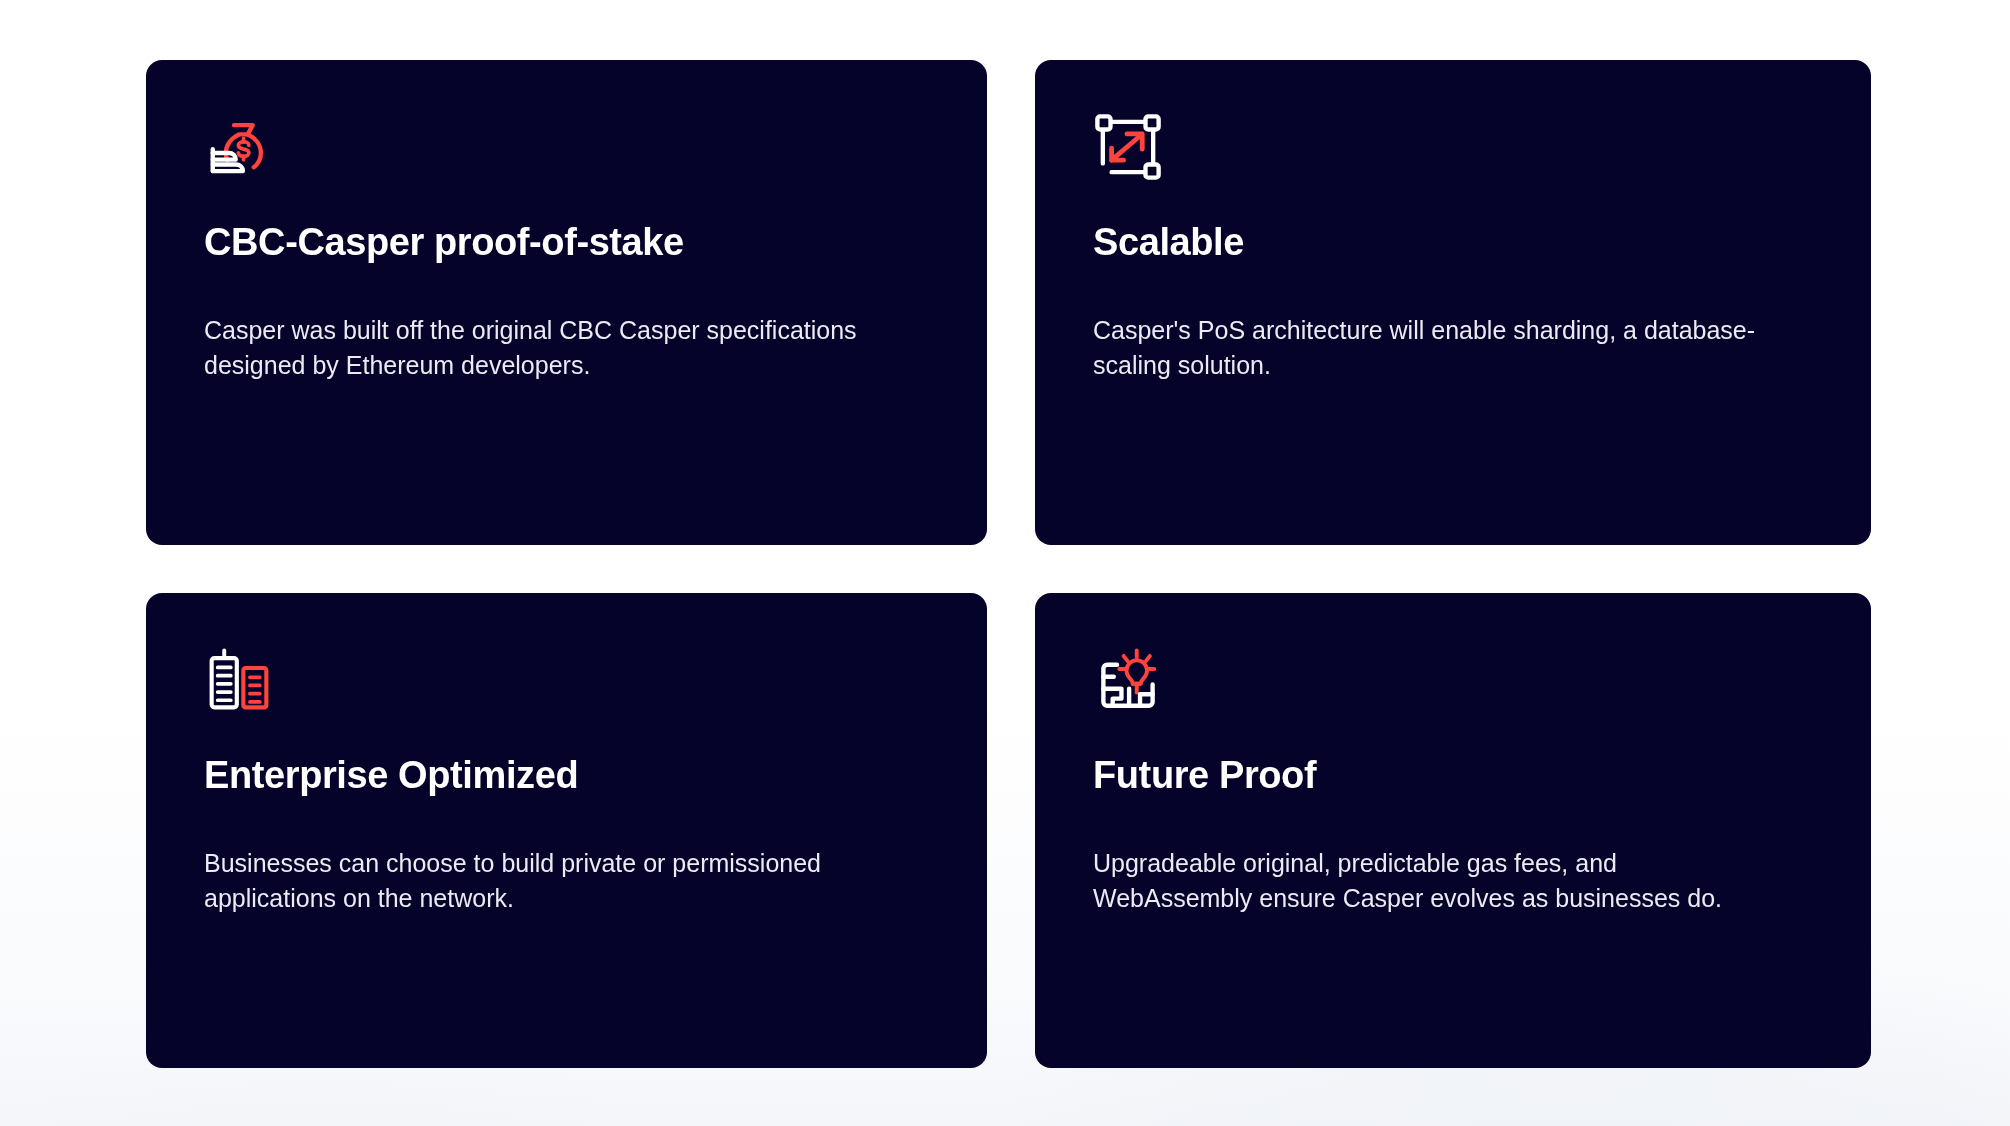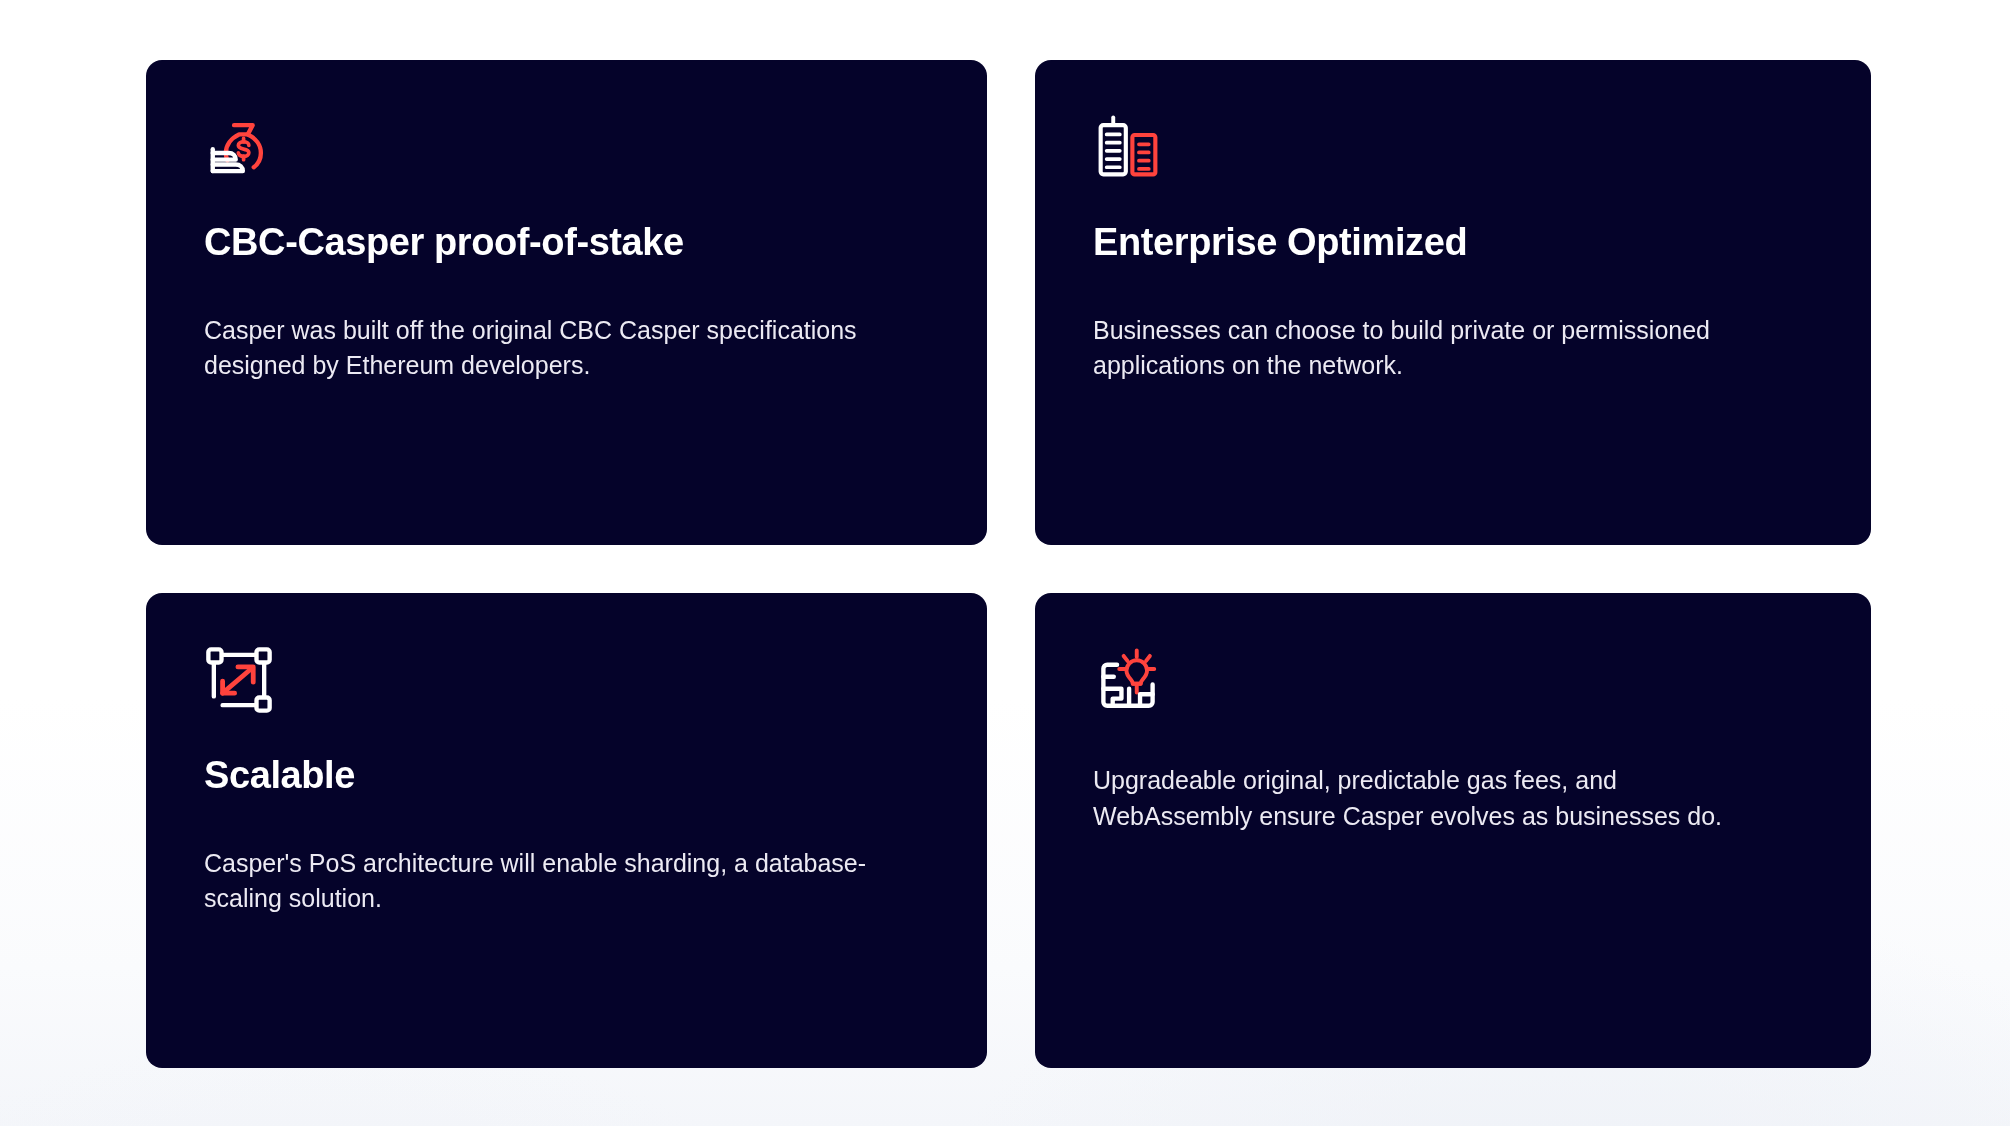--- a/index.html
+++ b/index.html
@@ -98,37 +98,20 @@
 
         <path d="M8 34 L8 54" stroke="#ffffff" stroke-width="4" stroke-linecap="round"></path>
         <path d="M8 37.5 L22.5 37.5 C26.5 37.5 29 40 29 43.5 L8 43.5" stroke="#ffffff" stroke-width="4" stroke-linecap="round" stroke-linejoin="round"></path>
         <path d="M8 48 L29 48 C33 48 35.5 50.5 35.5 54 L8 54" stroke="#ffffff" stroke-width="4" stroke-linecap="round" stroke-linejoin="round"></path>
       </svg>
     </span>
     <h3 class="card-title">CBC-Casper proof-of-stake</h3>
     <p class="card-body">Casper was built off the original CBC Casper specifications designed by Ethereum developers.</p>
   </div>
 
-  <div class="feature-card card-right">
-    <span class="card-icon">
-      <svg viewBox="0 0 64 64" fill="none" xmlns="http://www.w3.org/2000/svg">
-
-        <path d="M18.5 5 L18.5 12" stroke="#ffffff" stroke-width="3.6" stroke-linecap="round"></path>
-
-        <rect x="7" y="12" width="23" height="45" rx="2.5" stroke="#ffffff" stroke-width="3.8"></rect>
-        <path d="M12.5 20.5 H24.5 M12.5 28 H24.5 M12.5 35.5 H24.5 M12.5 43 H24.5 M12.5 50.5 H24.5" stroke="#ffffff" stroke-width="3.4" stroke-linecap="round"></path>
-
-        <rect x="36" y="21" width="21" height="36" rx="2" stroke="#ff433d" stroke-width="3.8"></rect>
-        <path d="M42 29.5 H51 M42 37 H51 M42 44.5 H51 M42 52 H51" stroke="#ff433d" stroke-width="3.4" stroke-linecap="round"></path>
-      </svg>
-    </span>
-    <h3 class="card-title">Enterprise Optimized</h3>
-    <p class="card-body">Businesses can choose to build private or permissioned applications on the network.</p>
-  </div>
-
   <div class="feature-card card-left">
     <span class="card-icon">
       <svg viewBox="0 0 64 64" fill="none" xmlns="http://www.w3.org/2000/svg">
 
         <path d="M17 9 H47 M55 17 V47 M9 17 V47 M17 55 H47" stroke="#ffffff" stroke-width="4" stroke-linecap="round"></path>
 
         <rect x="4" y="4" width="12" height="12" rx="2.5" stroke="#ffffff" stroke-width="4"></rect>
         <rect x="48" y="4" width="12" height="12" rx="2.5" stroke="#ffffff" stroke-width="4"></rect>
         <rect x="48" y="48" width="12" height="12" rx="2.5" stroke="#ffffff" stroke-width="4"></rect>
 
@@ -138,30 +121,48 @@
       </svg>
     </span>
     <h3 class="card-title">Scalable</h3>
     <p class="card-body">Casper's PoS architecture will enable sharding, a database-scaling solution.</p>
   </div>
 
   <div class="feature-card card-right">
     <span class="card-icon">
       <svg viewBox="0 0 64 64" fill="none" xmlns="http://www.w3.org/2000/svg">
 
+        <path d="M18.5 5 L18.5 12" stroke="#ffffff" stroke-width="3.6" stroke-linecap="round"></path>
+
+        <rect x="7" y="12" width="23" height="45" rx="2.5" stroke="#ffffff" stroke-width="3.8"></rect>
+        <path d="M12.5 20.5 H24.5 M12.5 28 H24.5 M12.5 35.5 H24.5 M12.5 43 H24.5 M12.5 50.5 H24.5" stroke="#ffffff" stroke-width="3.4" stroke-linecap="round"></path>
+
+        <rect x="36" y="21" width="21" height="36" rx="2" stroke="#ff433d" stroke-width="3.8"></rect>
+        <path d="M42 29.5 H51 M42 37 H51 M42 44.5 H51 M42 52 H51" stroke="#ff433d" stroke-width="3.4" stroke-linecap="round"></path>
+      </svg>
+    </span>
+    <h3 class="card-title">Enterprise Optimized</h3>
+    <p class="card-body">Businesses can choose to build private or permissioned applications on the network.</p>
+  </div>
+
+  <div class="feature-card card-right">
+    <span class="card-icon">
+      <svg viewBox="0 0 64 64" fill="none" xmlns="http://www.w3.org/2000/svg">
+
         <path d="M40 5 V11 M28 10 L31.5 14.5 M52 10 L48.5 14.5 M24 22 H29.5 M56 22 H50.5" stroke="#ff433d" stroke-width="3.6" stroke-linecap="round"></path>
 
         <path d="M40 14 C34.8 14 30.6 18.2 30.6 23.4 C30.6 27 32.6 29.4 34.5 31.4 C35.8 32.8 36.3 33.8 36.3 35.4 L43.7 35.4 C43.7 33.8 44.2 32.8 45.5 31.4 C47.4 29.4 49.4 27 49.4 23.4 C49.4 18.2 45.2 14 40 14 Z" stroke="#ff433d" stroke-width="3.6" stroke-linejoin="round"></path>
 
         <path d="M36.5 35.4 H43.5 M40 35.4 V43.5" stroke="#ff433d" stroke-width="3.6" stroke-linecap="round"></path>
 
         <path d="M22 18 H13 C11 18 9.5 19.5 9.5 21.5 V52 C9.5 54 11 55.5 13 55.5 H51 C53 55.5 54.5 54 54.5 52 V36" stroke="#ffffff" stroke-width="4" stroke-linecap="round" stroke-linejoin="round"></path>
 
         <path d="M9.5 29 H19" stroke="#ffffff" stroke-width="4" stroke-linecap="round"></path>
         <path d="M9.5 40 H26 V49 H18 V55.5" stroke="#ffffff" stroke-width="4" stroke-linecap="round" stroke-linejoin="round"></path>
         <path d="M33 40 V55.5" stroke="#ffffff" stroke-width="4" stroke-linecap="round"></path>
         <path d="M54.5 45 H43 V55.5" stroke="#ffffff" stroke-width="4" stroke-linecap="round" stroke-linejoin="round"></path>
       </svg>
     </span>
+    <h3 class="card-title">Future Proof</h3>
     <p class="card-body">Upgradeable original, predictable gas fees, and WebAssembly ensure Casper evolves as businesses do.</p>
   </div>
 
 </div>
 
 </body></html>

